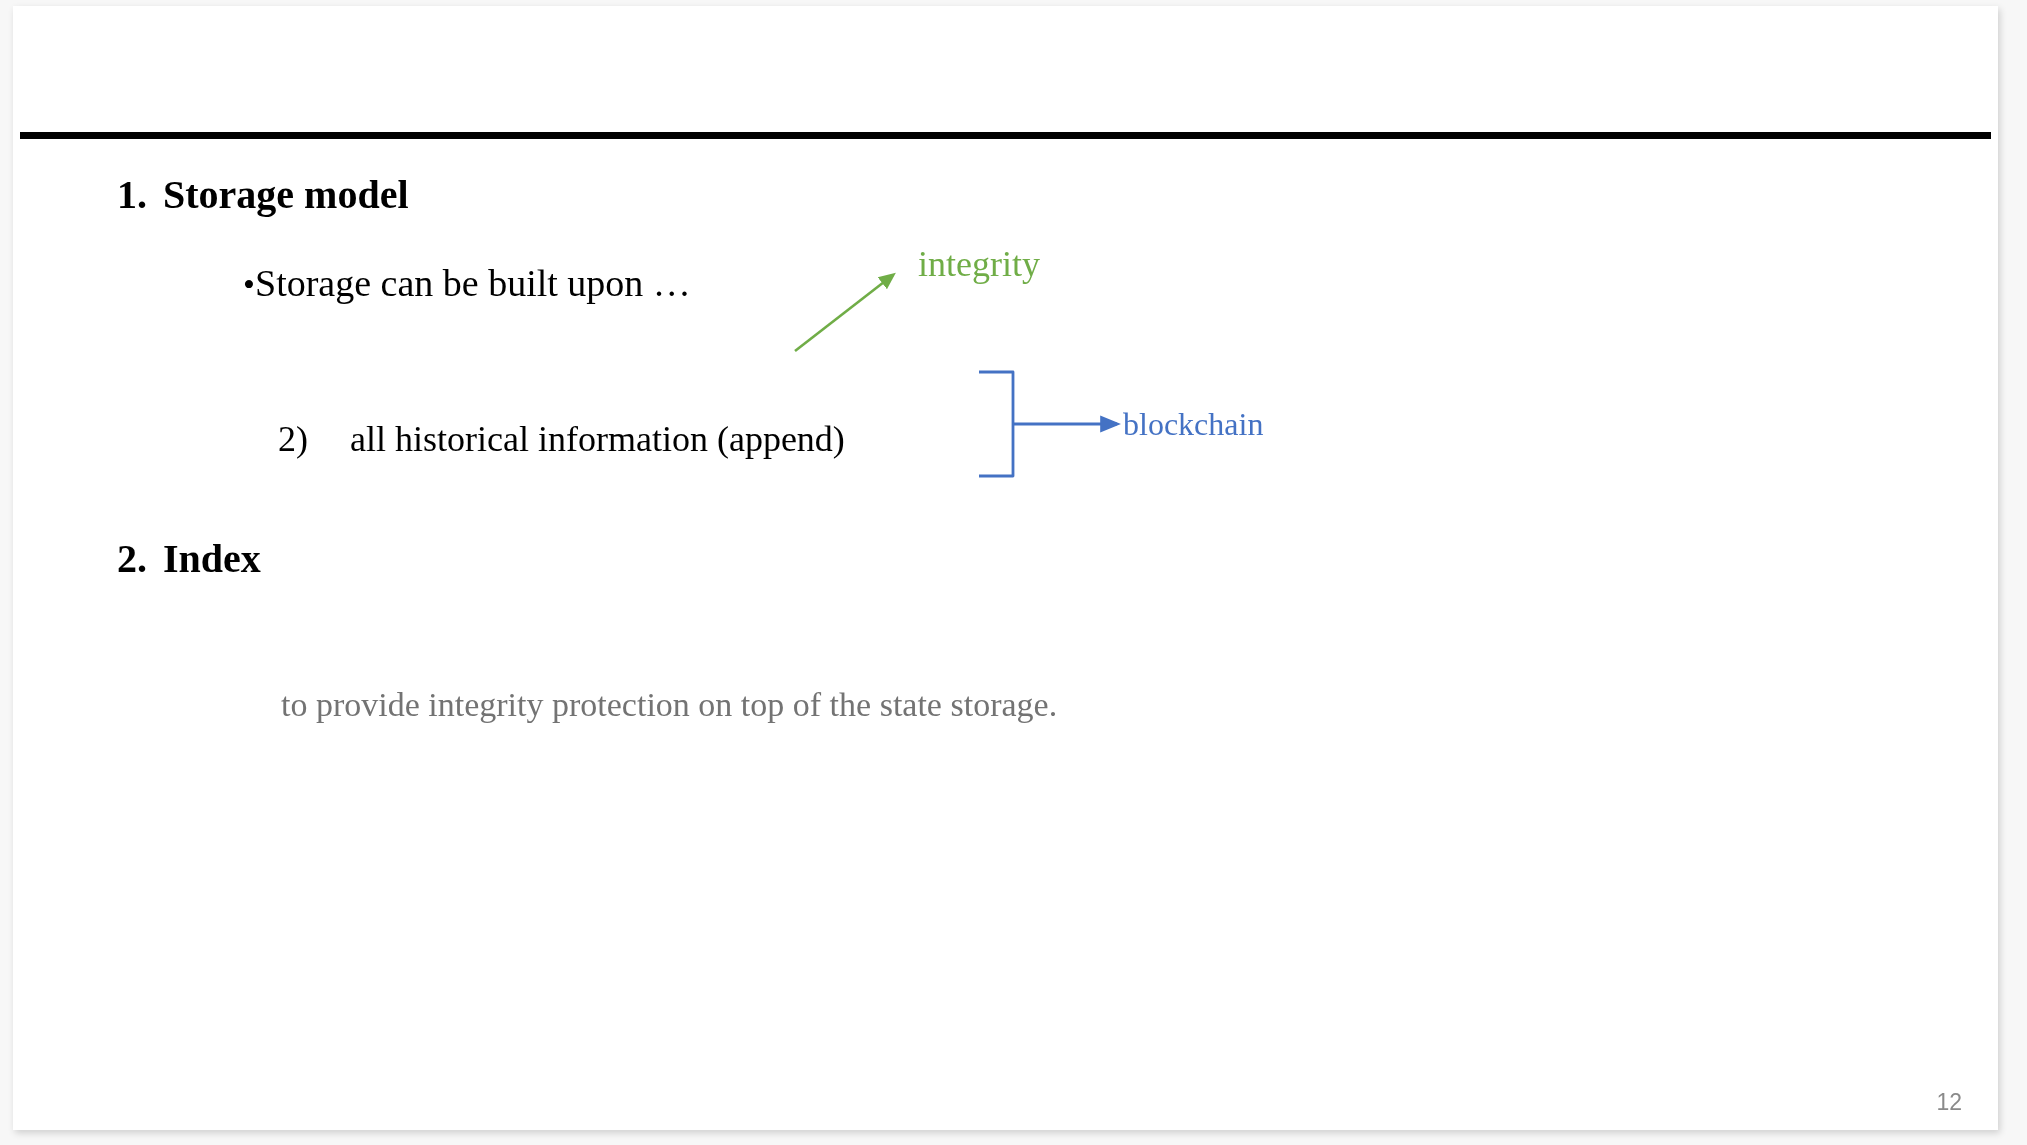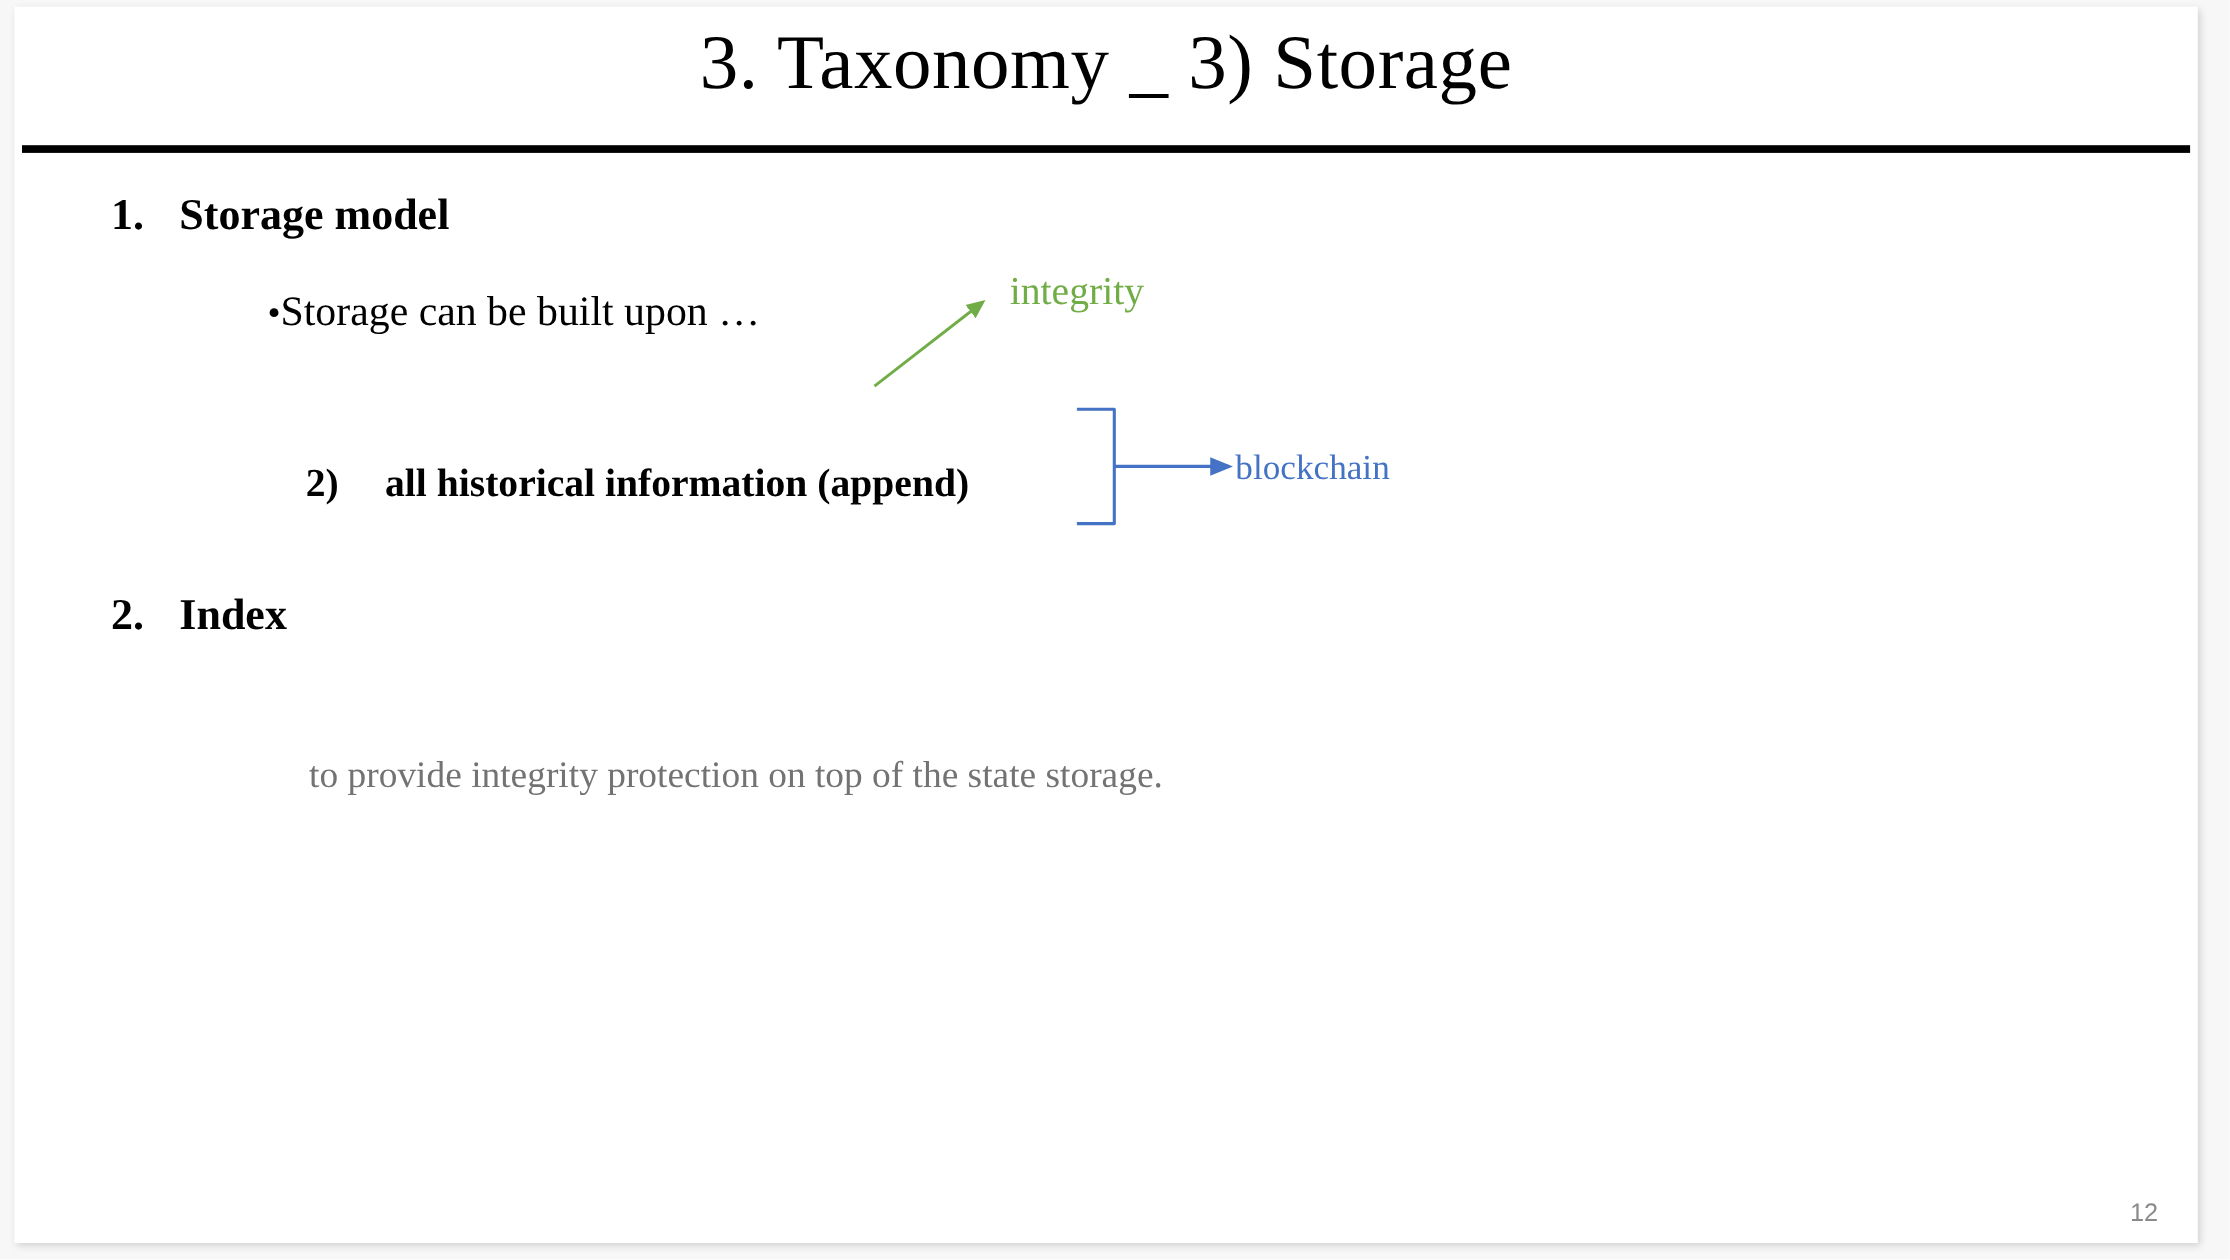--- a/index.html
+++ b/index.html
@@ -55,20 +55,21 @@
     background: #000000;
   }
 
   
   .lvl1 {
     position: absolute;
     font-size: 40px;
     font-weight: bold;
     color: #000000;
     white-space: nowrap;
+    text-align: center;
   }
   .lvl1 .num {
     display: inline-block;
     width: 62px;
   }
 
   .lvl2 {
     position: absolute;
     font-size: 38px;
     color: #000000;
@@ -137,33 +138,32 @@
     font-size: 23px;
     color: #8a8a8a;
   }
 </style>
 </head>
 <body>
 
 <div id="slide-root">
   <div id="slide">
 
-    <div id="title">3. Taxonomy _ 3) Storage</div>
     <div id="title-rule"></div>
 
     <div class="lvl1" style="left:88px; top:165px;">
       <span class="num">1.</span><span>Storage model</span>
     </div>
 
     <div class="lvl2" style="left:190px; top:255px;">
       <span class="dot">•</span><span>Storage can be built upon …</span>
     </div>
 
 
-    <div class="lvl3" style="left:265px; top:412px;font-weight:bold;">
+    <div class="lvl3" style="left:265px; top:412px;">
       <span class="num">2)</span><span>all historical information (append)</span>
     </div>
 
     <div class="lvl1" style="left:88px; top:529px;">
       <span class="num">2.</span><span>Index</span>
     </div>
 
 
     <div class="cont-line" style="left:268px; top:680px;">to provide integrity protection on top of the state storage.</div>
 

